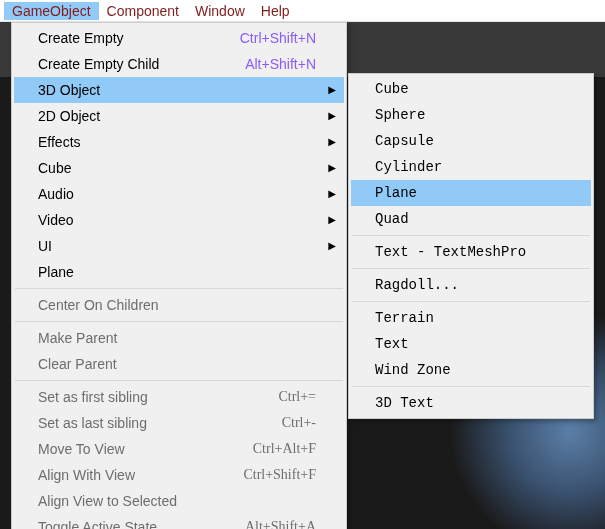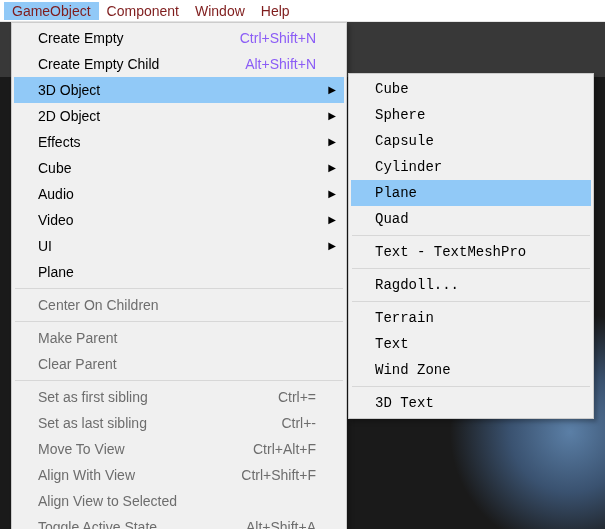--- a/index.html
+++ b/index.html
@@ -56,21 +56,21 @@
     position: relative;
   }
   .menu-item.highlight {
     background: #91c9f7;
   }
   .menu-item.disabled {
     color: #6d6d6d;
   }
   .menu-label { flex: 1; }
   .menu-shortcut { color: #8b5cf6; }
-  .menu-item.disabled .menu-shortcut { color: #6d6d6d; }
+  .menu-item.disabled .menu-shortcut { color: #6d6d6d; font-family: Liberation Serif, serif; }
   .submenu-arrow {
     position: absolute;
     right: 8px;
     font-size: 10px;
     line-height: 1;
   }
   .divider {
     height: 1px;
     background: #d7d7d7;
     margin: 3px 1px;

